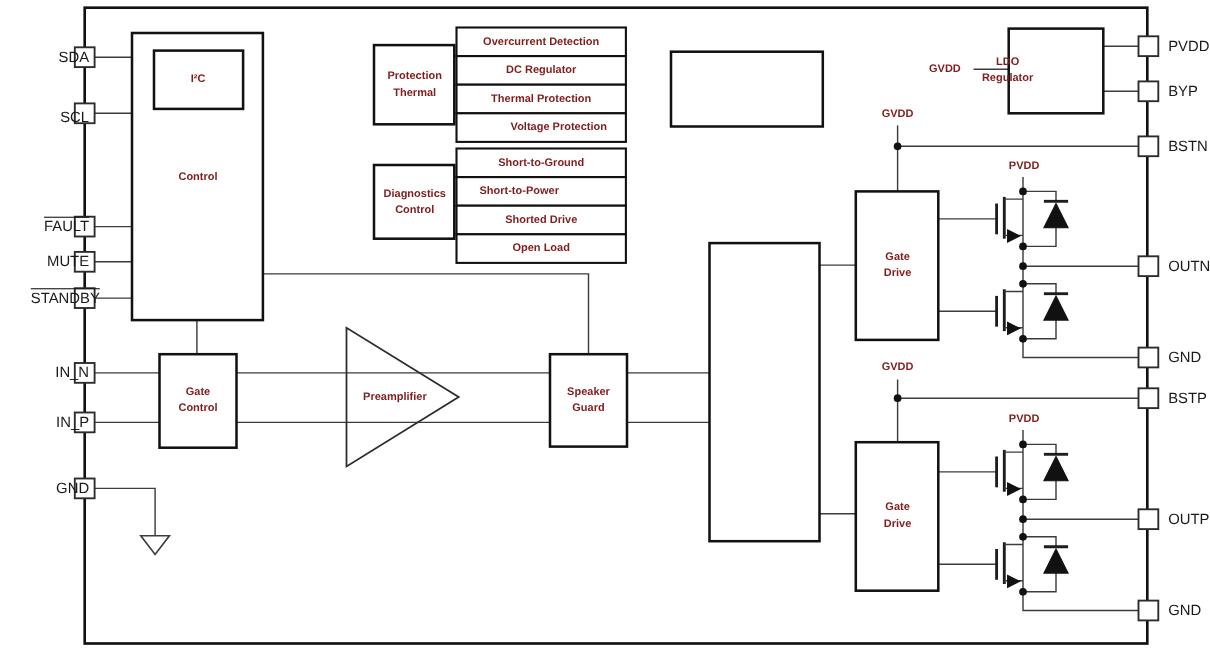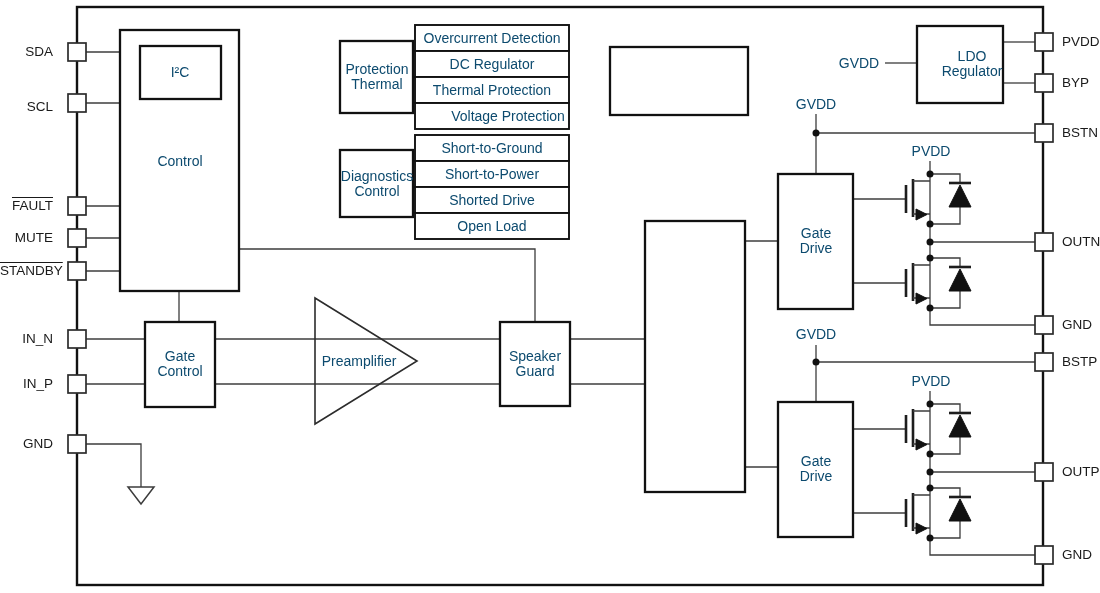--- a/index.html
+++ b/index.html
@@ -15,28 +15,28 @@
   .row{fill:#fff;stroke:#111;stroke-width:1.9px;}
   .pin{fill:#fff;stroke:#2c2c2c;stroke-width:1.7px;}
   .bar{stroke:#1d1d1d;stroke-width:2.6px;fill:none;}
   .dot{fill:#111;stroke:none;}
   .tri{fill:#111;stroke:#111;}
   .gndsym{fill:#fff;stroke:#3c3c3c;stroke-width:1.5px;}
   .preamp{fill:none;stroke:#2c2c2c;stroke-width:1.6px;}
   
   .lbl{
     position:absolute;transform:translate(-50%,-50%);
-    text-align:center;font-size:14px;line-height:15px;
-    white-space:pre-line;color:#0c4a6e;
+    text-align:center;font-size:10px;line-height:15px;
+    white-space:pre-line;color:#7f1d1d;font-weight:bold;
   }
   .pin-lbl{
     position:absolute;font-size:13.5px;line-height:18px;height:18px;
     white-space:nowrap;color:#1a1a1a;
   }
-  .pin-lbl.left{left:0;width:53px;text-align:right;}
+  .pin-lbl.left{left:0;width:53px;text-align:right;padding-left:28px;}
   .pin-lbl.right{left:1062px;text-align:left;}
   .ov{text-decoration:overline;}
 </style>
 </head>
 <body>
 
 <div class="canvas">
 
   <svg width="1100" height="593" viewBox="0 0 1100 593">
 
@@ -196,33 +196,33 @@
   <div class="lbl" style="left:180px;top:72px">I²C</div>
   <div class="lbl" style="left:180px;top:364px">Gate
 Control</div>
   <div class="lbl" style="left:359px;top:361px">Preamplifier</div>
   <div class="lbl" style="left:535px;top:364px">Speaker
 Guard</div>
   <div class="lbl" style="left:377px;top:77px">Protection
 Thermal</div>
   <div class="lbl" style="left:377px;top:184px">Diagnostics
 Control</div>
-  <div class="lbl" style="left:972px;top:64px">LDO
+  <div class="lbl" style="left:916px;top:64px">LDO
 Regulator</div>
   <div class="lbl" style="left:816px;top:241px">Gate
 Drive</div>
   <div class="lbl" style="left:816px;top:469px">Gate
 Drive</div>
 
   <div class="lbl" style="left:492px;top:38px">Overcurrent Detection</div>
   <div class="lbl" style="left:492px;top:64px">DC Regulator</div>
   <div class="lbl" style="left:492px;top:90px">Thermal Protection</div>
   <div class="lbl" style="left:508px;top:116px">Voltage Protection</div>
   <div class="lbl" style="left:492px;top:148px">Short-to-Ground</div>
-  <div class="lbl" style="left:492px;top:174px">Short-to-Power</div>
+  <div class="lbl" style="left:472px;top:174px">Short-to-Power</div>
   <div class="lbl" style="left:492px;top:200px">Shorted Drive</div>
   <div class="lbl" style="left:492px;top:226px">Open Load</div>
 
   <div class="lbl" style="left:859px;top:63px">GVDD</div>
   <div class="lbl" style="left:816px;top:104px">GVDD</div>
   <div class="lbl" style="left:816px;top:334px">GVDD</div>
   <div class="lbl" style="left:931px;top:151px">PVDD</div>
   <div class="lbl" style="left:931px;top:381px">PVDD</div>
 
 </div>

